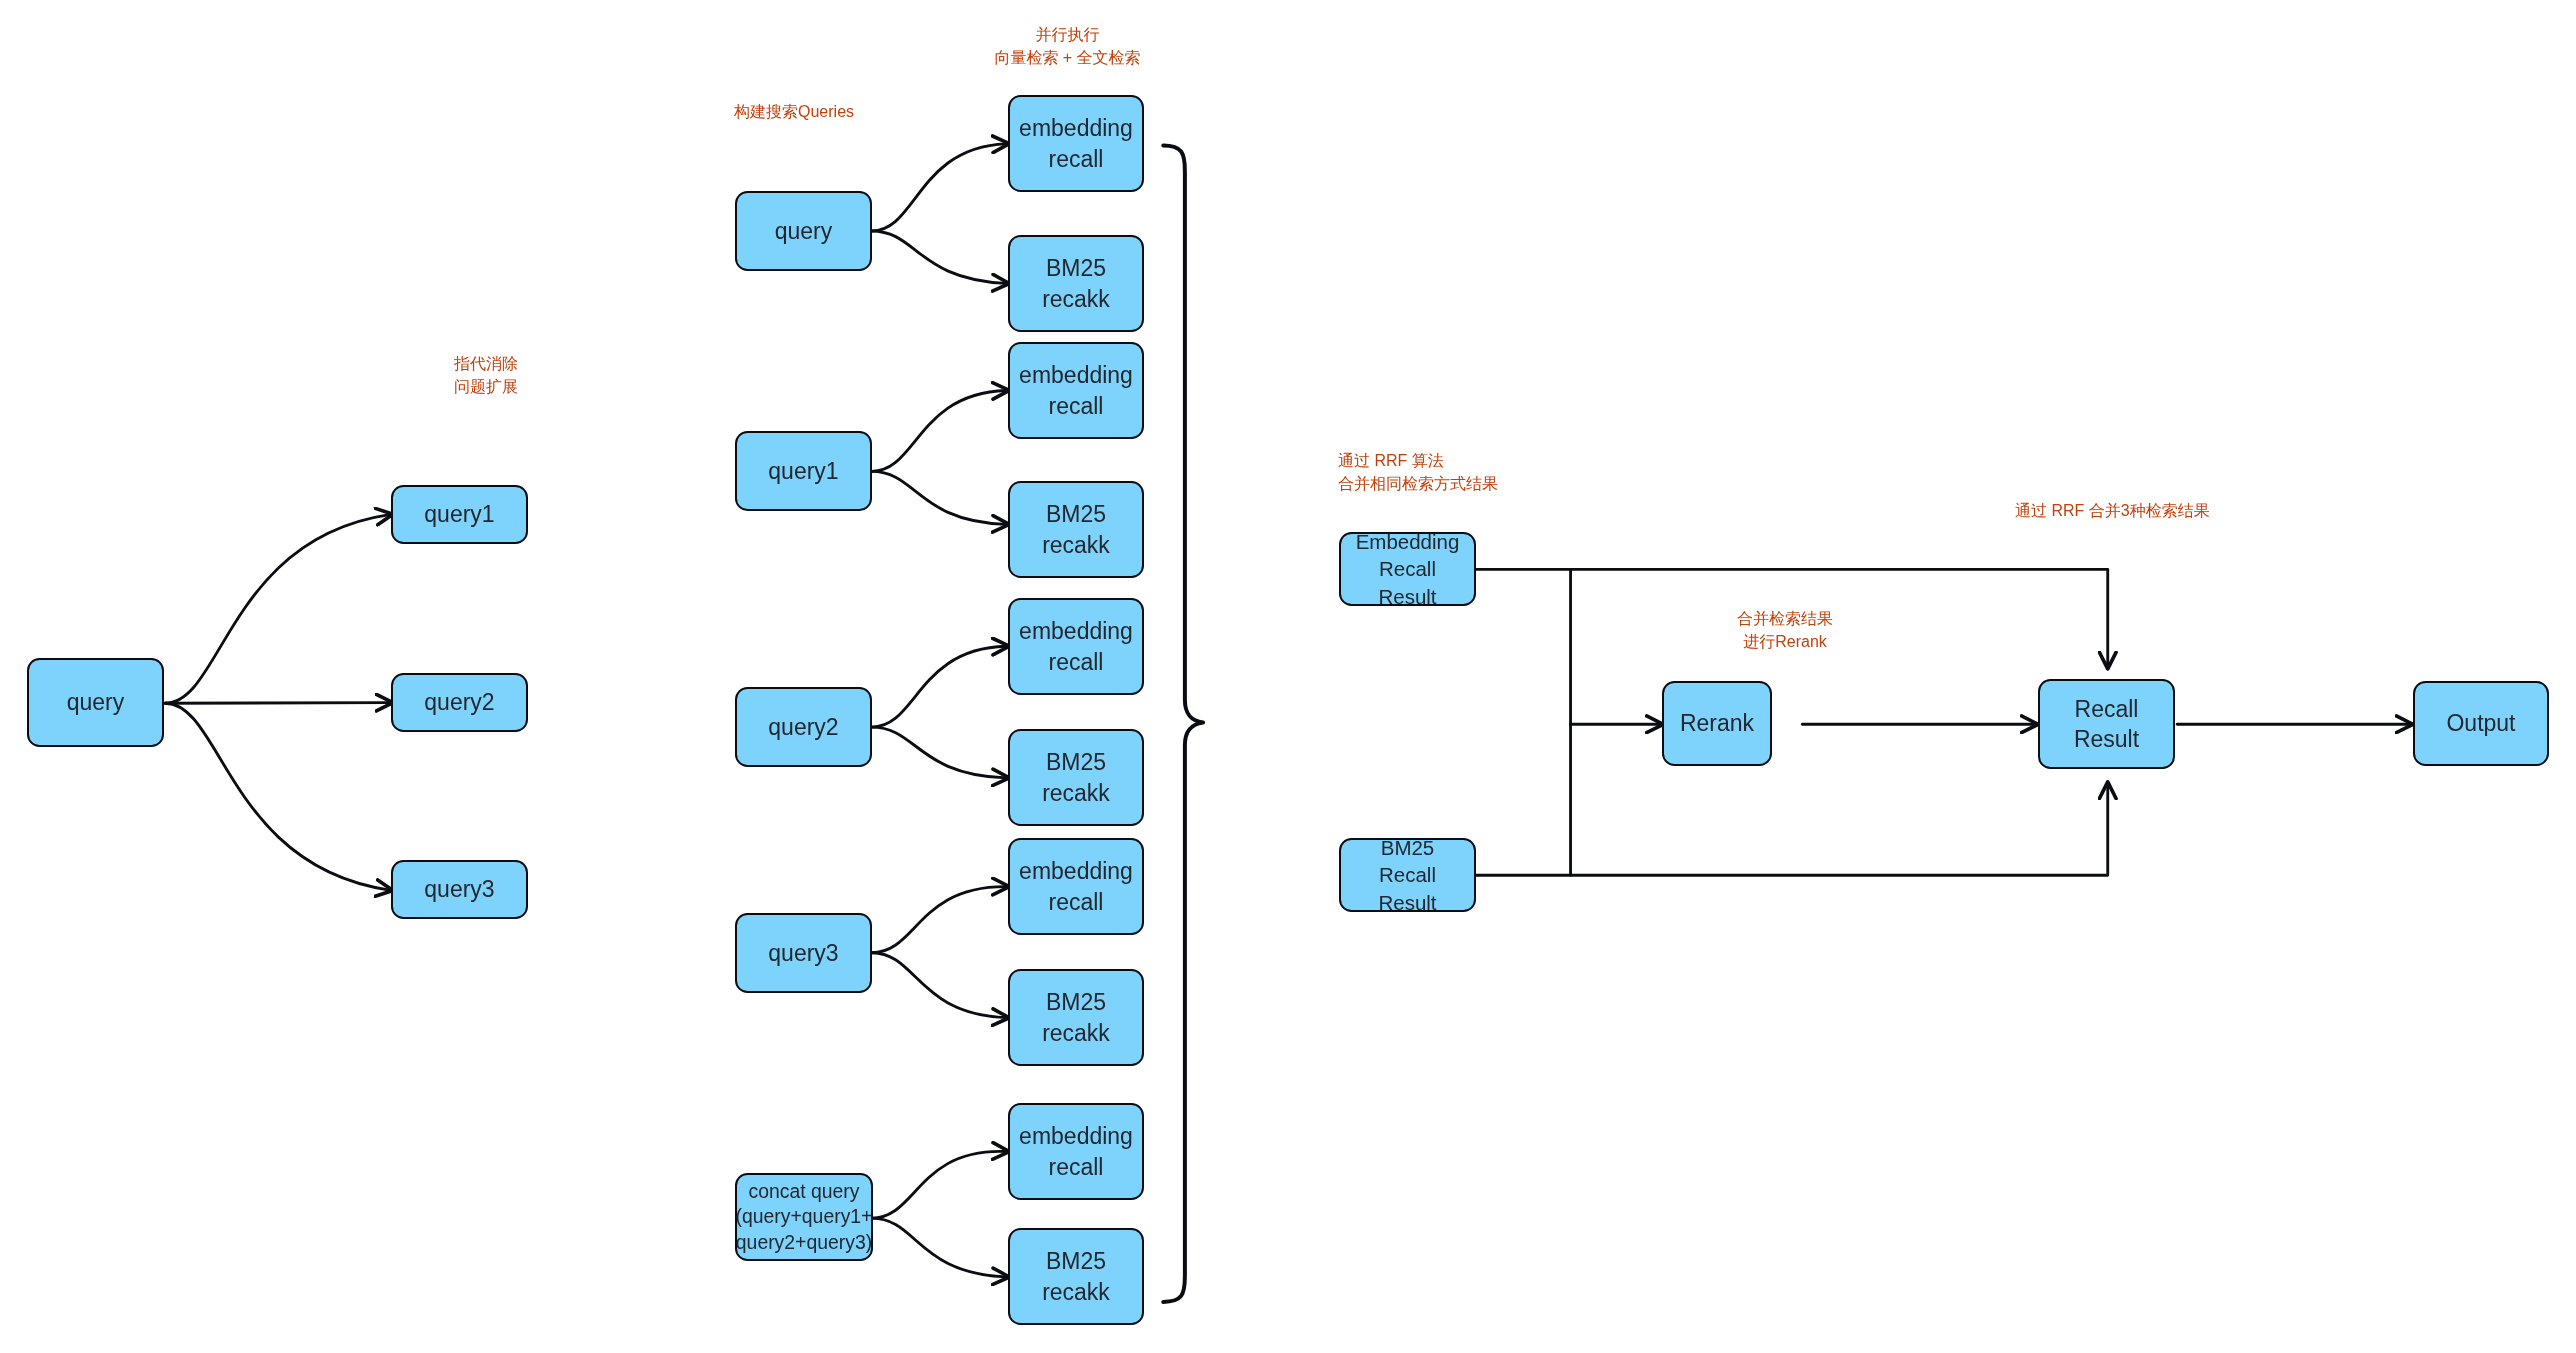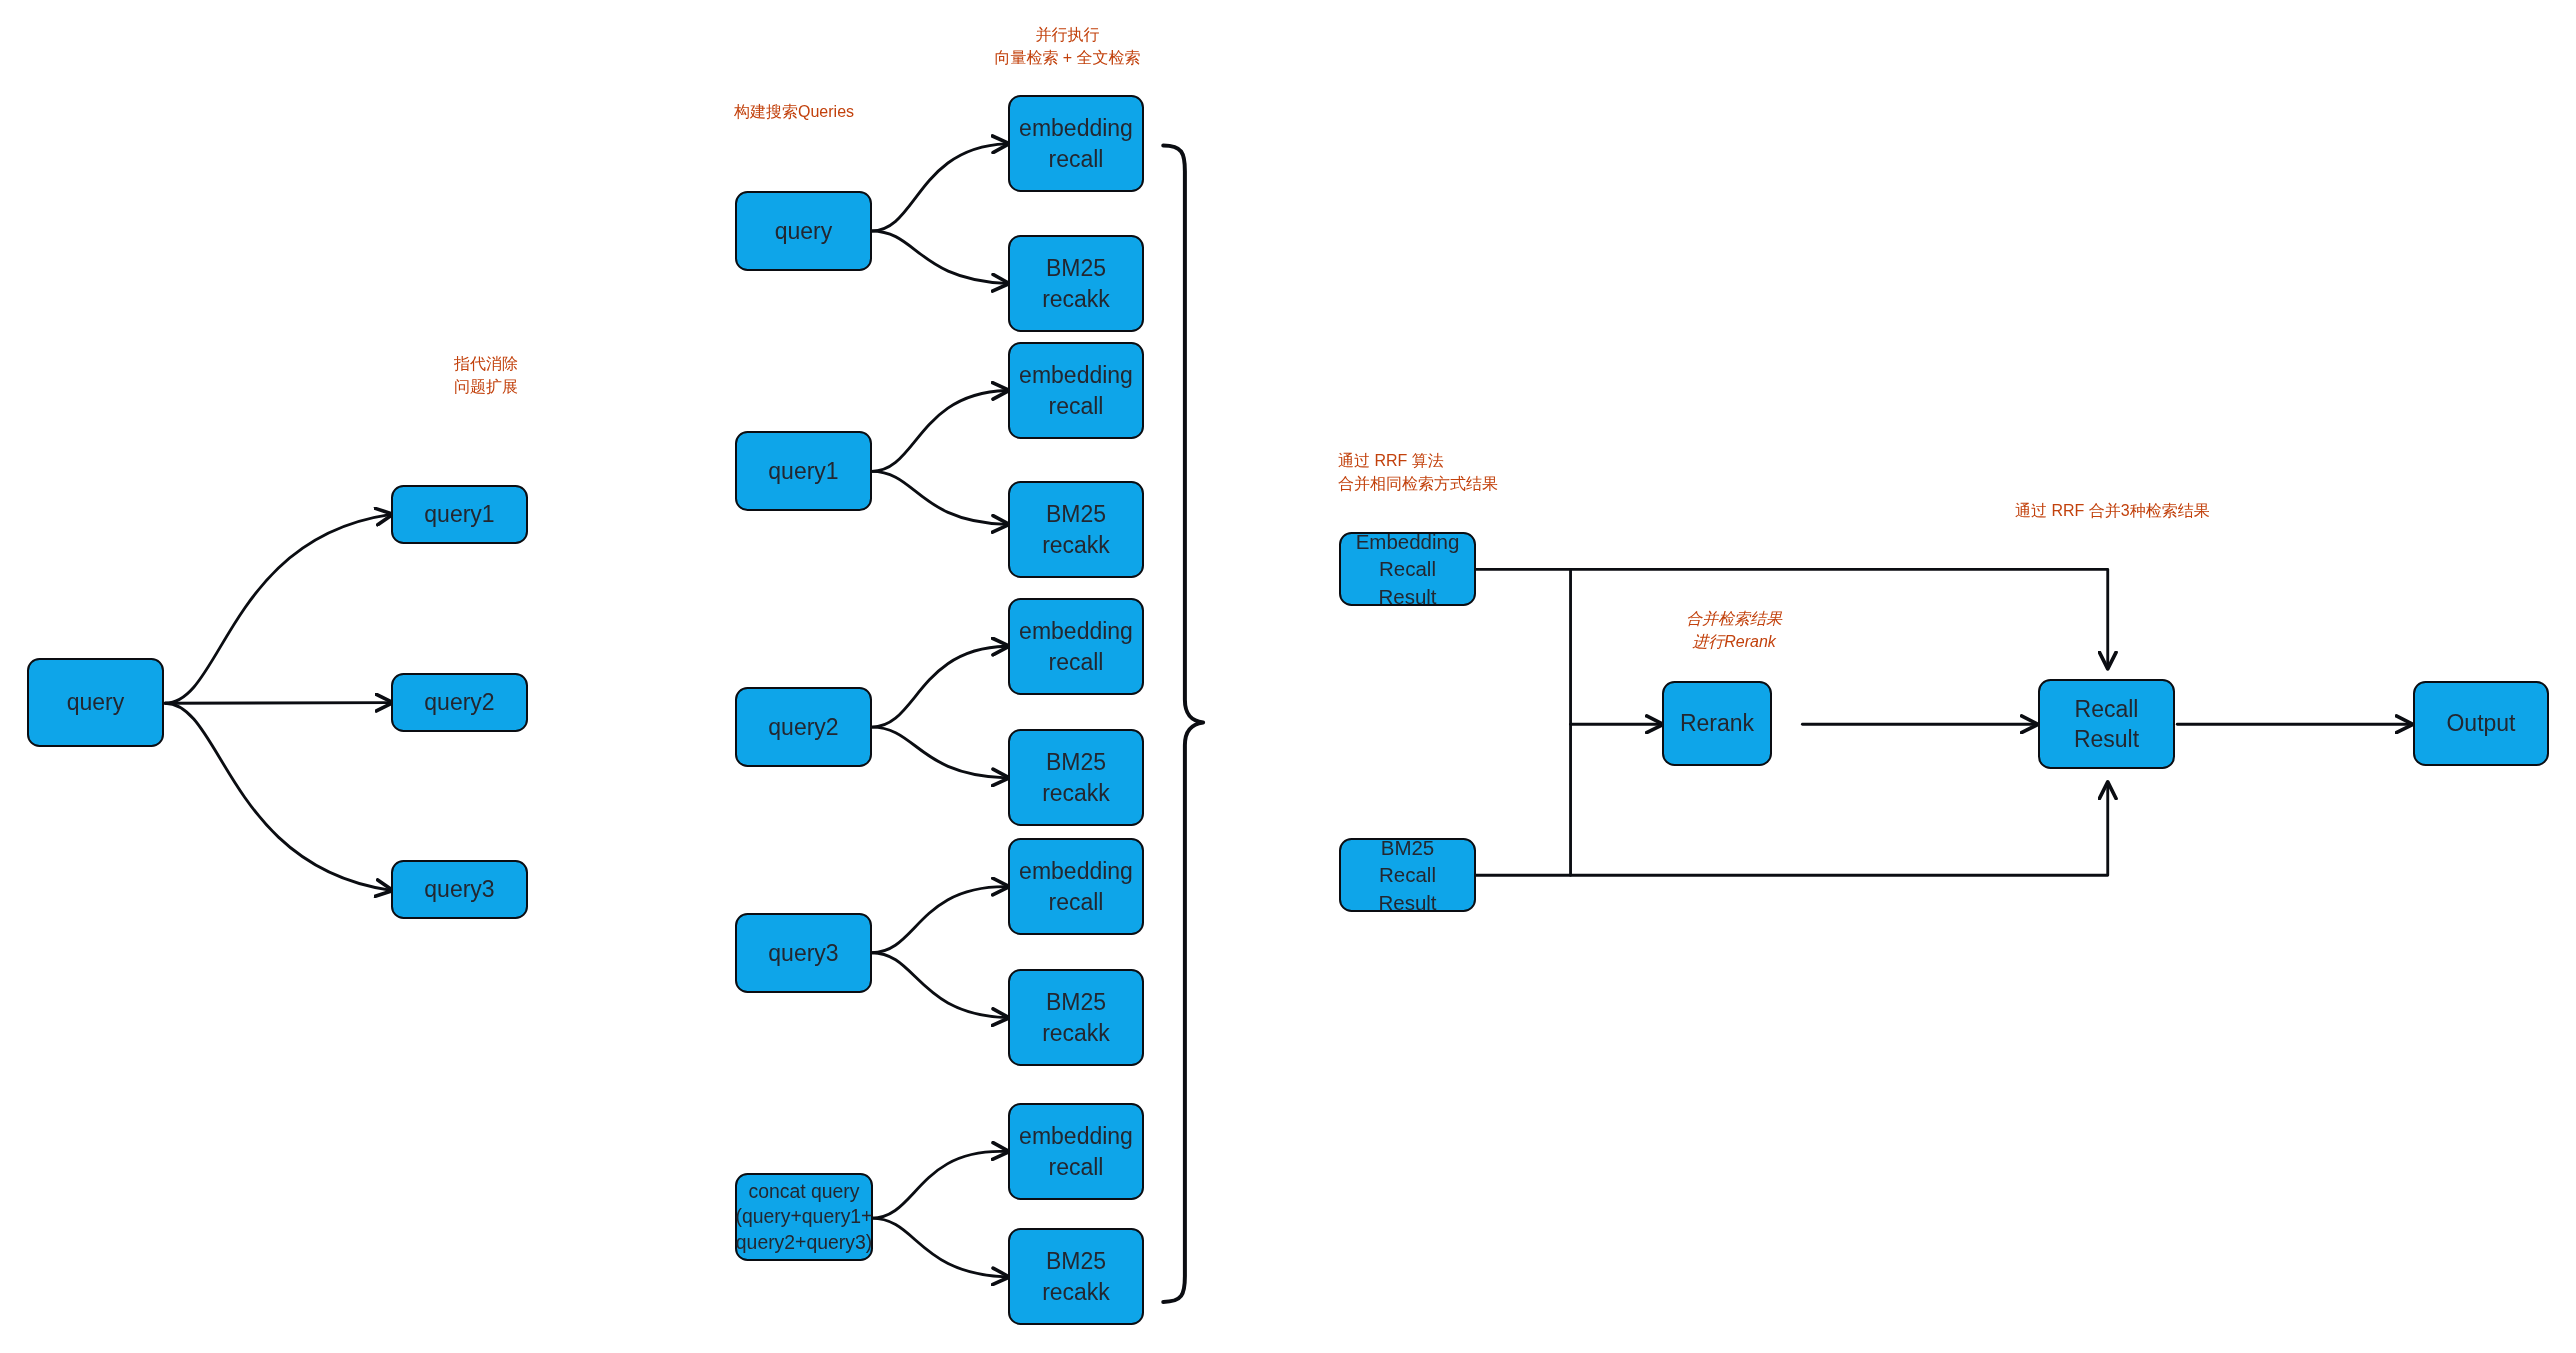--- a/index.html
+++ b/index.html
@@ -20,21 +20,21 @@
   #edges {
     position: absolute;
     left: 0;
     top: 0;
     width: 2576px;
     height: 1354px;
   }
   .node {
     position: absolute;
     box-sizing: border-box;
-    background: #0ea5e9;
+    background: #7dd3fc;
     border: 2.8px solid #0b0d12;
     border-radius: 12.5px;
     display: flex;
     align-items: center;
     justify-content: center;
     text-align: center;
     color: #232730;
     font-size: 23px;
     line-height: 1.32;
     white-space: pre-line;
@@ -109,21 +109,21 @@
 问题扩展</div>
 
   <div class="note left-align" style="left:734px; top:101px; width:182px;">构建搜索Queries</div>
 
   <div class="note" style="left:968px; top:24px; width:199px;">并行执行
 向量检索 + 全文检索</div>
 
   <div class="note left-align" style="left:1338px; top:450px; width:228px;">通过 RRF 算法
 合并相同检索方式结果</div>
 
-  <div class="note" style="left:1643px; top:608px; width:182px;font-style:italic;">合并检索结果
+  <div class="note" style="left:1694px; top:608px; width:182px;">合并检索结果
 进行Rerank</div>
 
   <div class="note left-align" style="left:2015px; top:500px; width:262px;">通过 RRF 合并3种检索结果</div>
 
   <div class="node" style="left:27px; top:658px; width:137px; height:89px;">query</div>
 
   <div class="node" style="left:391px; top:485px; width:137px; height:59px;">query1</div>
   <div class="node" style="left:391px; top:673px; width:137px; height:59px;">query2</div>
   <div class="node" style="left:391px; top:860px; width:137px; height:59px;">query3</div>
 

